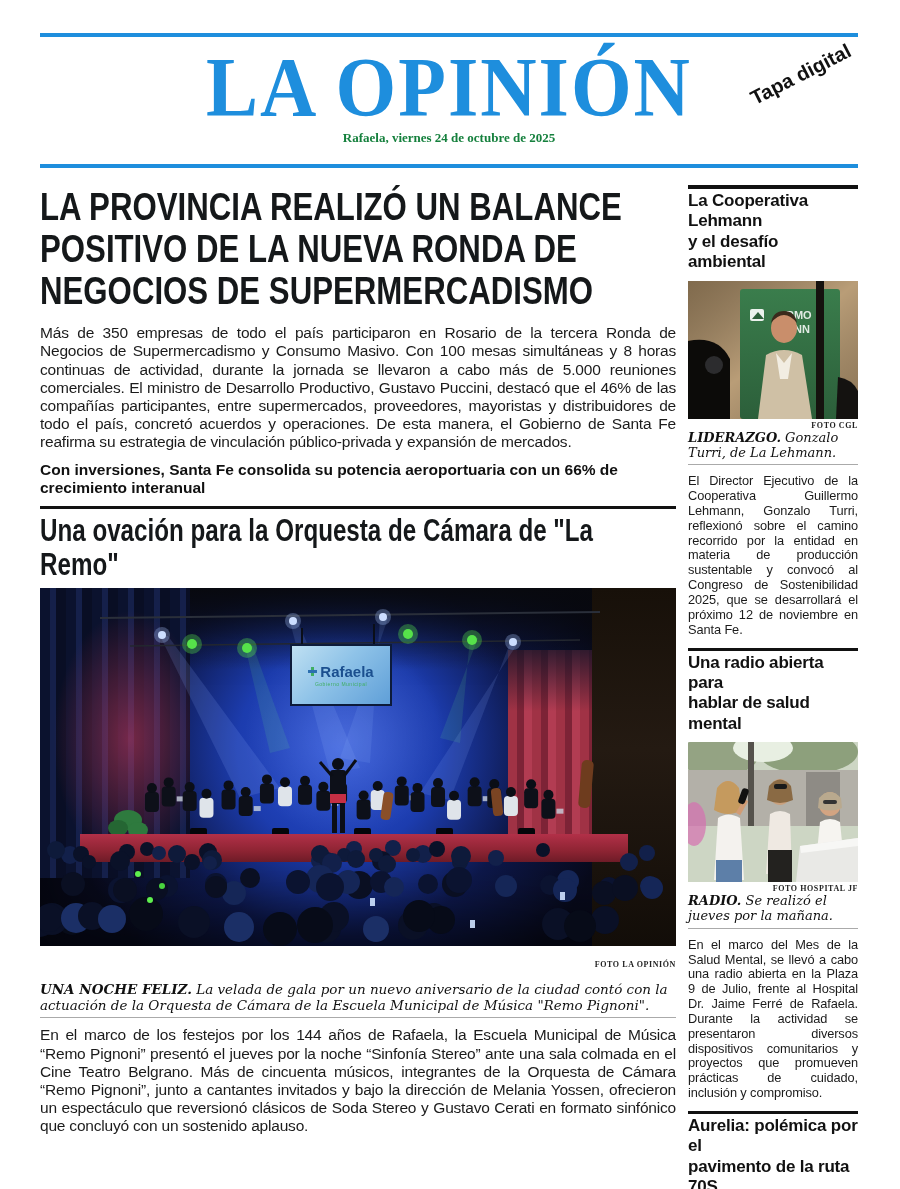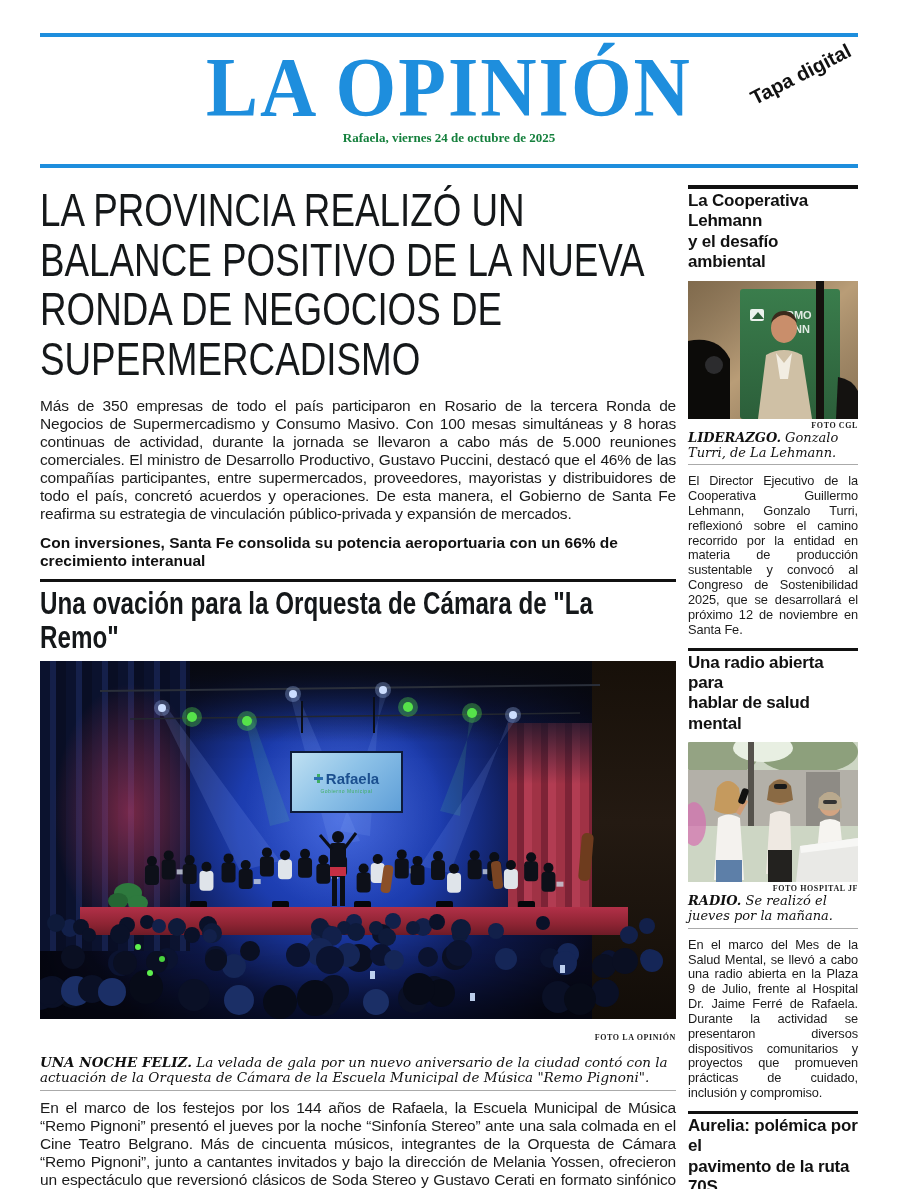--- a/index.html
+++ b/index.html
@@ -24,21 +24,21 @@
   #dateline {
     position:absolute; left:40px; top:130px; width:818px; text-align:center;
     font-family:"Liberation Serif", serif; font-weight:bold; font-size:13px; color:#15803d;
   }
   
   #main-col { position:absolute; left:40px; top:186px; width:636px; }
   #side-col { position:absolute; left:688px; top:185px; width:170px; }
   .condensed { transform:scaleX(0.8); transform-origin:0 0; width:125%; }
   .condensed2 { transform:scaleX(0.78); transform-origin:0 0; width:128%; }
   h1.lead {
-    font-size:46px; line-height:1.08; font-weight:normal; color:#15181a; letter-spacing:0;
+    font-size:39px; line-height:1.08; font-weight:bold; color:#15181a; letter-spacing:0;
   }
   .lead-body {
     margin-top:12px; font-size:15.5px; line-height:1.17; text-align:justify;
     letter-spacing:-0.2px; color:#1b1b1b;
   }
   .standfirst { margin-top:10px; font-size:15.5px; font-weight:bold; color:#111; }
   .black-rule-main { margin-top:9px; height:3px; background:#111; }
   h2.section {
     margin-top:5px; font-size:31px; font-weight:bold; color:#15181a; line-height:1.1;
   }
@@ -64,21 +64,21 @@
       linear-gradient(180deg, rgba(20,20,40,0.8), rgba(20,20,40,0) 30%),
       repeating-linear-gradient(90deg, #a03245 0 9px, #7d2336 9px 16px, #b23c52 16px 24px);
   }
   .wall-right {
     position:absolute; left:552px; top:0; width:84px; height:358px;
     background:linear-gradient(180deg, #171009 0%, #241a12 45%, #120d08 100%);
   }
   .truss-zone { position:absolute; left:0; top:0; width:636px; height:86px;
     background:linear-gradient(180deg, rgba(8,9,14,0.95), rgba(8,9,14,0) 95%); }
   .screen {
-    position:absolute; left:250px; top:90px; width:113px; height:62px; border:2px solid #0d1b3a;
+    position:absolute; left:250px; top:56px; width:102px; height:62px; border:2px solid #0d1b3a;
     background:linear-gradient(135deg, #bfe0f2 0%, #8fc3e8 45%, #5f9fd8 100%);
     display:flex; flex-direction:column; align-items:center; justify-content:center;
   }
   .screen .logo-row { display:flex; align-items:center; gap:3px; }
   .screen .plus-icon { width:9px; height:9px; position:relative; }
   .screen .plus-icon:before { content:""; position:absolute; left:3px; top:0; width:3px; height:9px; background:#3fae62; }
   .screen .plus-icon:after { content:""; position:absolute; left:0; top:3px; width:9px; height:3px; background:#2c6fb0; }
   .screen .logo-text { font-size:15px; font-weight:bold; color:#1b4f8f; letter-spacing:0; }
   .screen .logo-sub { font-size:5px; color:#3fae62; margin-top:1px; letter-spacing:0.5px; }
   .stage-skirt {

